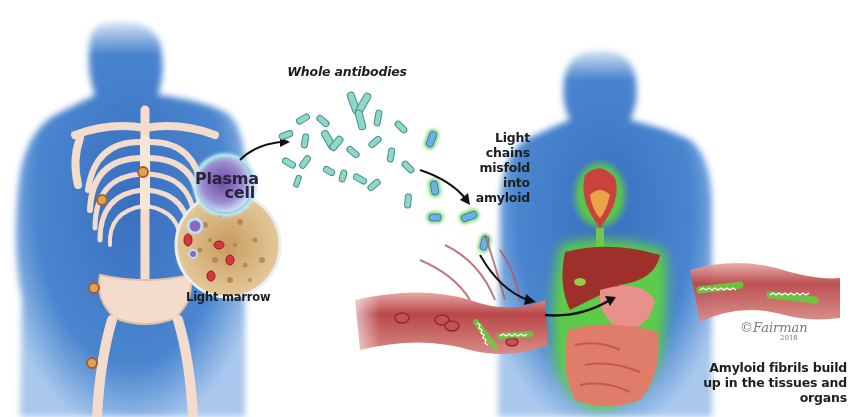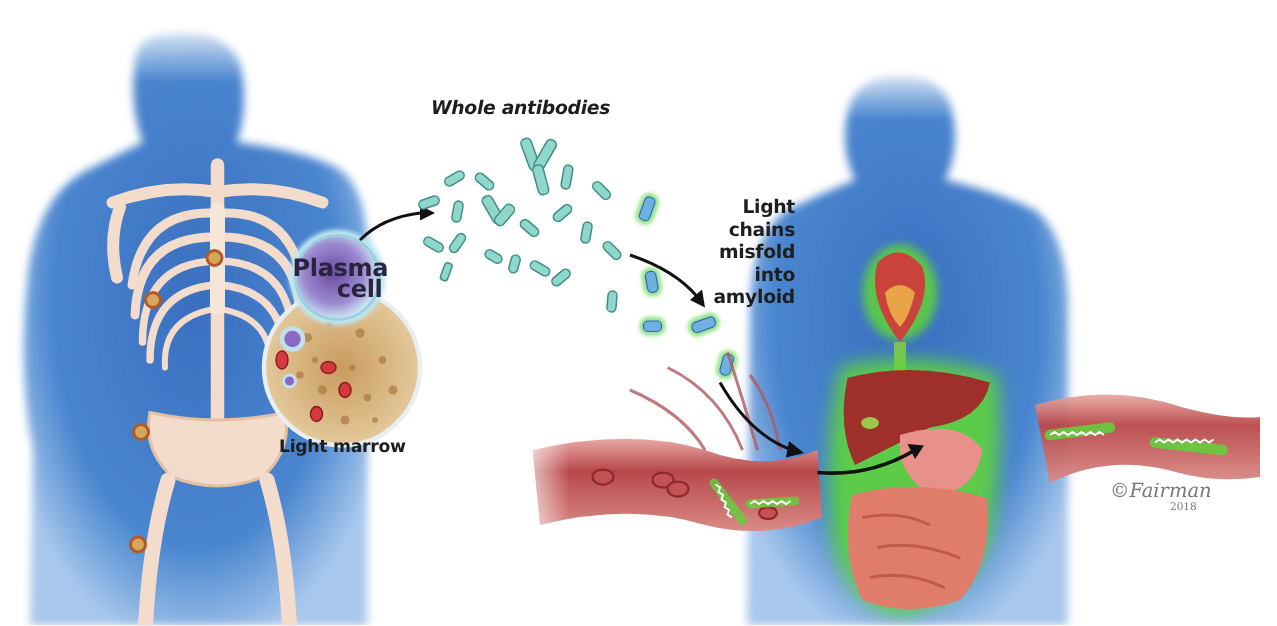--- a/index.html
+++ b/index.html
@@ -245,18 +245,19 @@
     <path d="M480,255 Q500,290 528,300" stroke="#111" stroke-width="2" fill="none"></path>
     <polygon points="526,294 536,302 524,305" fill="#111"></polygon>
     <path d="M545,315 Q580,318 610,300" stroke="#111" stroke-width="2.5" fill="none"></path>
     <polygon points="605,296 616,297 610,306" fill="#111"></polygon>
   </svg>
 
   <div class="label lbl-whole">Whole antibodies</div>
   <div class="label lbl-light">Light chains misfold into amyloid</div>
   <div class="label lbl-plasma">Plasma cell</div>
   <div class="label lbl-marrow">Light marrow</div>
+  <div class="label lbl-fibrils">Amyloid fibrils build up in the tissues and organs</div>
 
   <div class="signature">
     <span>©</span><span>Fairman</span>
     <span class="yr">2018</span>
   </div>
 </div>
 
 </body></html>

